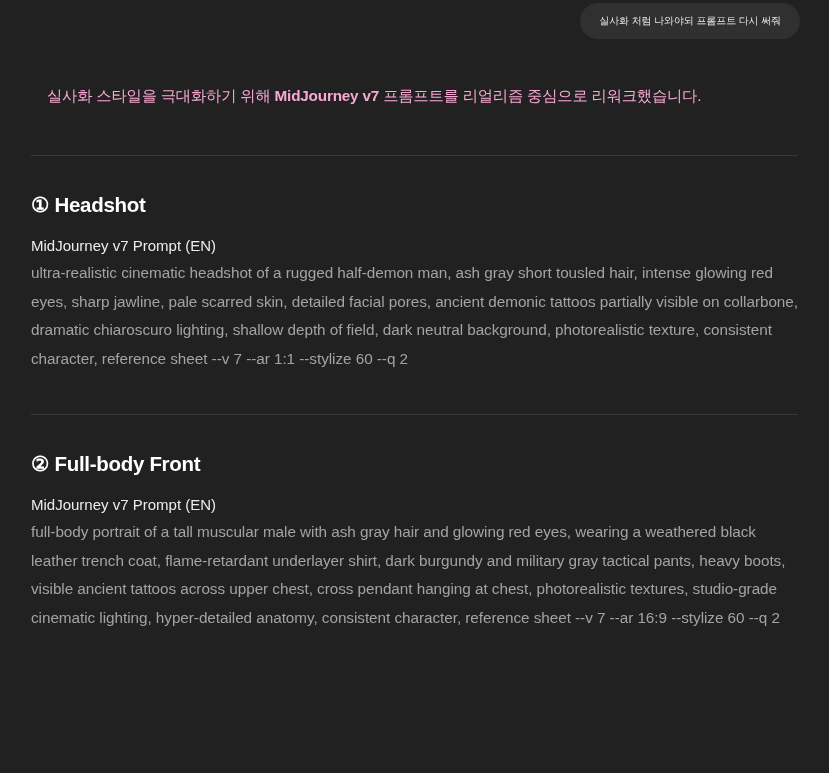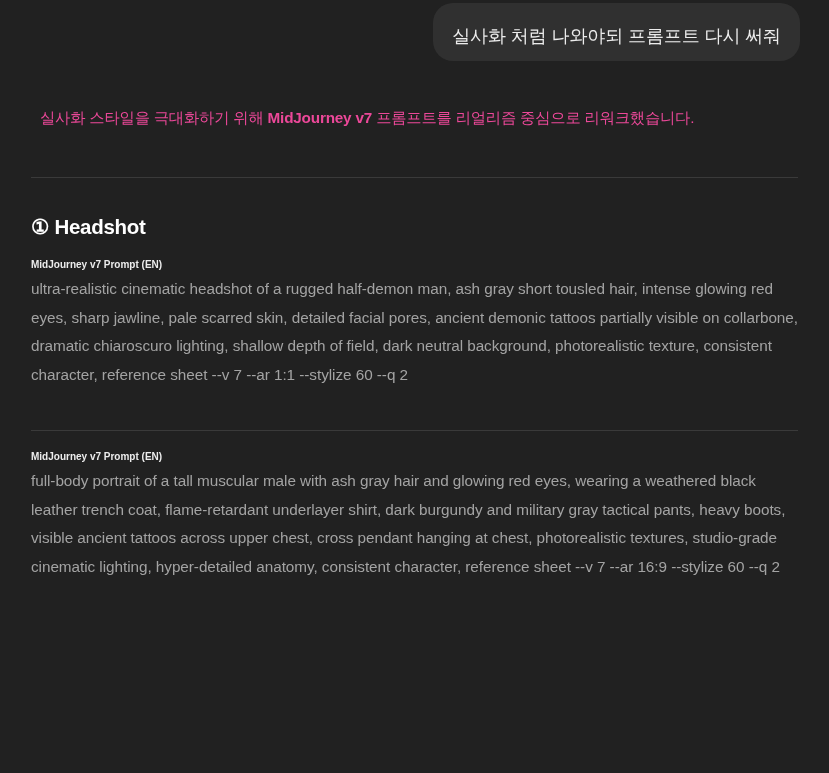--- a/index.html
+++ b/index.html
@@ -25,58 +25,58 @@
   
   .user-row {
     display: flex;
     justify-content: flex-end;
     padding: 0 29px 0 0;
     margin-top: 3px;
   }
   .user-bubble {
     background: #303030;
     border-radius: 20px;
-    padding: 20px 19px 11px 19px;
-    font-size: 18px;
+    padding: 10px 19px 11px 19px;
+    font-size: 10px;
     line-height: 1.5;
     color: #ececec;
     max-width: 560px;
     letter-spacing: -0.1px;
   }
   
   .assistant {
     padding: 0 31px 0 31px;
     margin-top: 42px;
   }
   .intro p {
-    margin: 9px;
+    margin: 16px;
     font-size: 15.3px;
     line-height: 1.95;
-    color: #ec4899;
+    color: #f9a8d4;
     letter-spacing: -0.2px;
   }
   .intro strong { font-weight: 700; }
 
   hr.sep {
     border: 0;
     border-top: 1px solid #3a3a3a;
     margin: 44px 0 0 0;
   }
 
   .section { margin-top: 9px; }
   .section-title {
     font-size: 20.5px;
     font-weight: 700;
     color: #ffffff;
     margin: 37px 0 0 0;
     letter-spacing: -0.3px;
   }
   .section-subtitle {
-    font-size: 10px;
-    font-weight: 700;
+    font-size: 15px;
+    font-weight: 400;
     color: #ececec;
     margin: 20px 0 0 0;
   }
   .prompt-text {
     font-size: 15.3px;
     line-height: 1.88;
     color: #a3a3a3;
     margin: 5px 0 0 0;
     letter-spacing: -0.05px;
   }
@@ -104,18 +104,19 @@
     <hr class="sep">
 
     <div class="section">
       <div class="section-title">① Headshot</div>
       <div class="section-subtitle">MidJourney v7 Prompt (EN)</div>
       <div class="prompt-text">ultra-realistic cinematic headshot of a rugged half-demon man, ash gray short tousled hair, intense glowing red eyes, sharp jawline, pale scarred skin, detailed facial pores, ancient demonic tattoos partially visible on collarbone, dramatic chiaroscuro lighting, shallow depth of field, dark neutral background, photorealistic texture, consistent character, reference sheet --v 7 --ar 1:1 --stylize 60 --q 2</div>
       <hr class="sep2">
     </div>
 
     <div class="section">
+      <div class="section-title">② Full-body Front</div>
       <div class="section-subtitle">MidJourney v7 Prompt (EN)</div>
       <div class="prompt-text">full-body portrait of a tall muscular male with ash gray hair and glowing red eyes, wearing a weathered black leather trench coat, flame-retardant underlayer shirt, dark burgundy and military gray tactical pants, heavy boots, visible ancient tattoos across upper chest, cross pendant hanging at chest, photorealistic textures, studio-grade cinematic lighting, hyper-detailed anatomy, consistent character, reference sheet --v 7 --ar 16:9 --stylize 60 --q 2</div>
     </div>
 
   </div>
 </div>
 
 </body></html>

